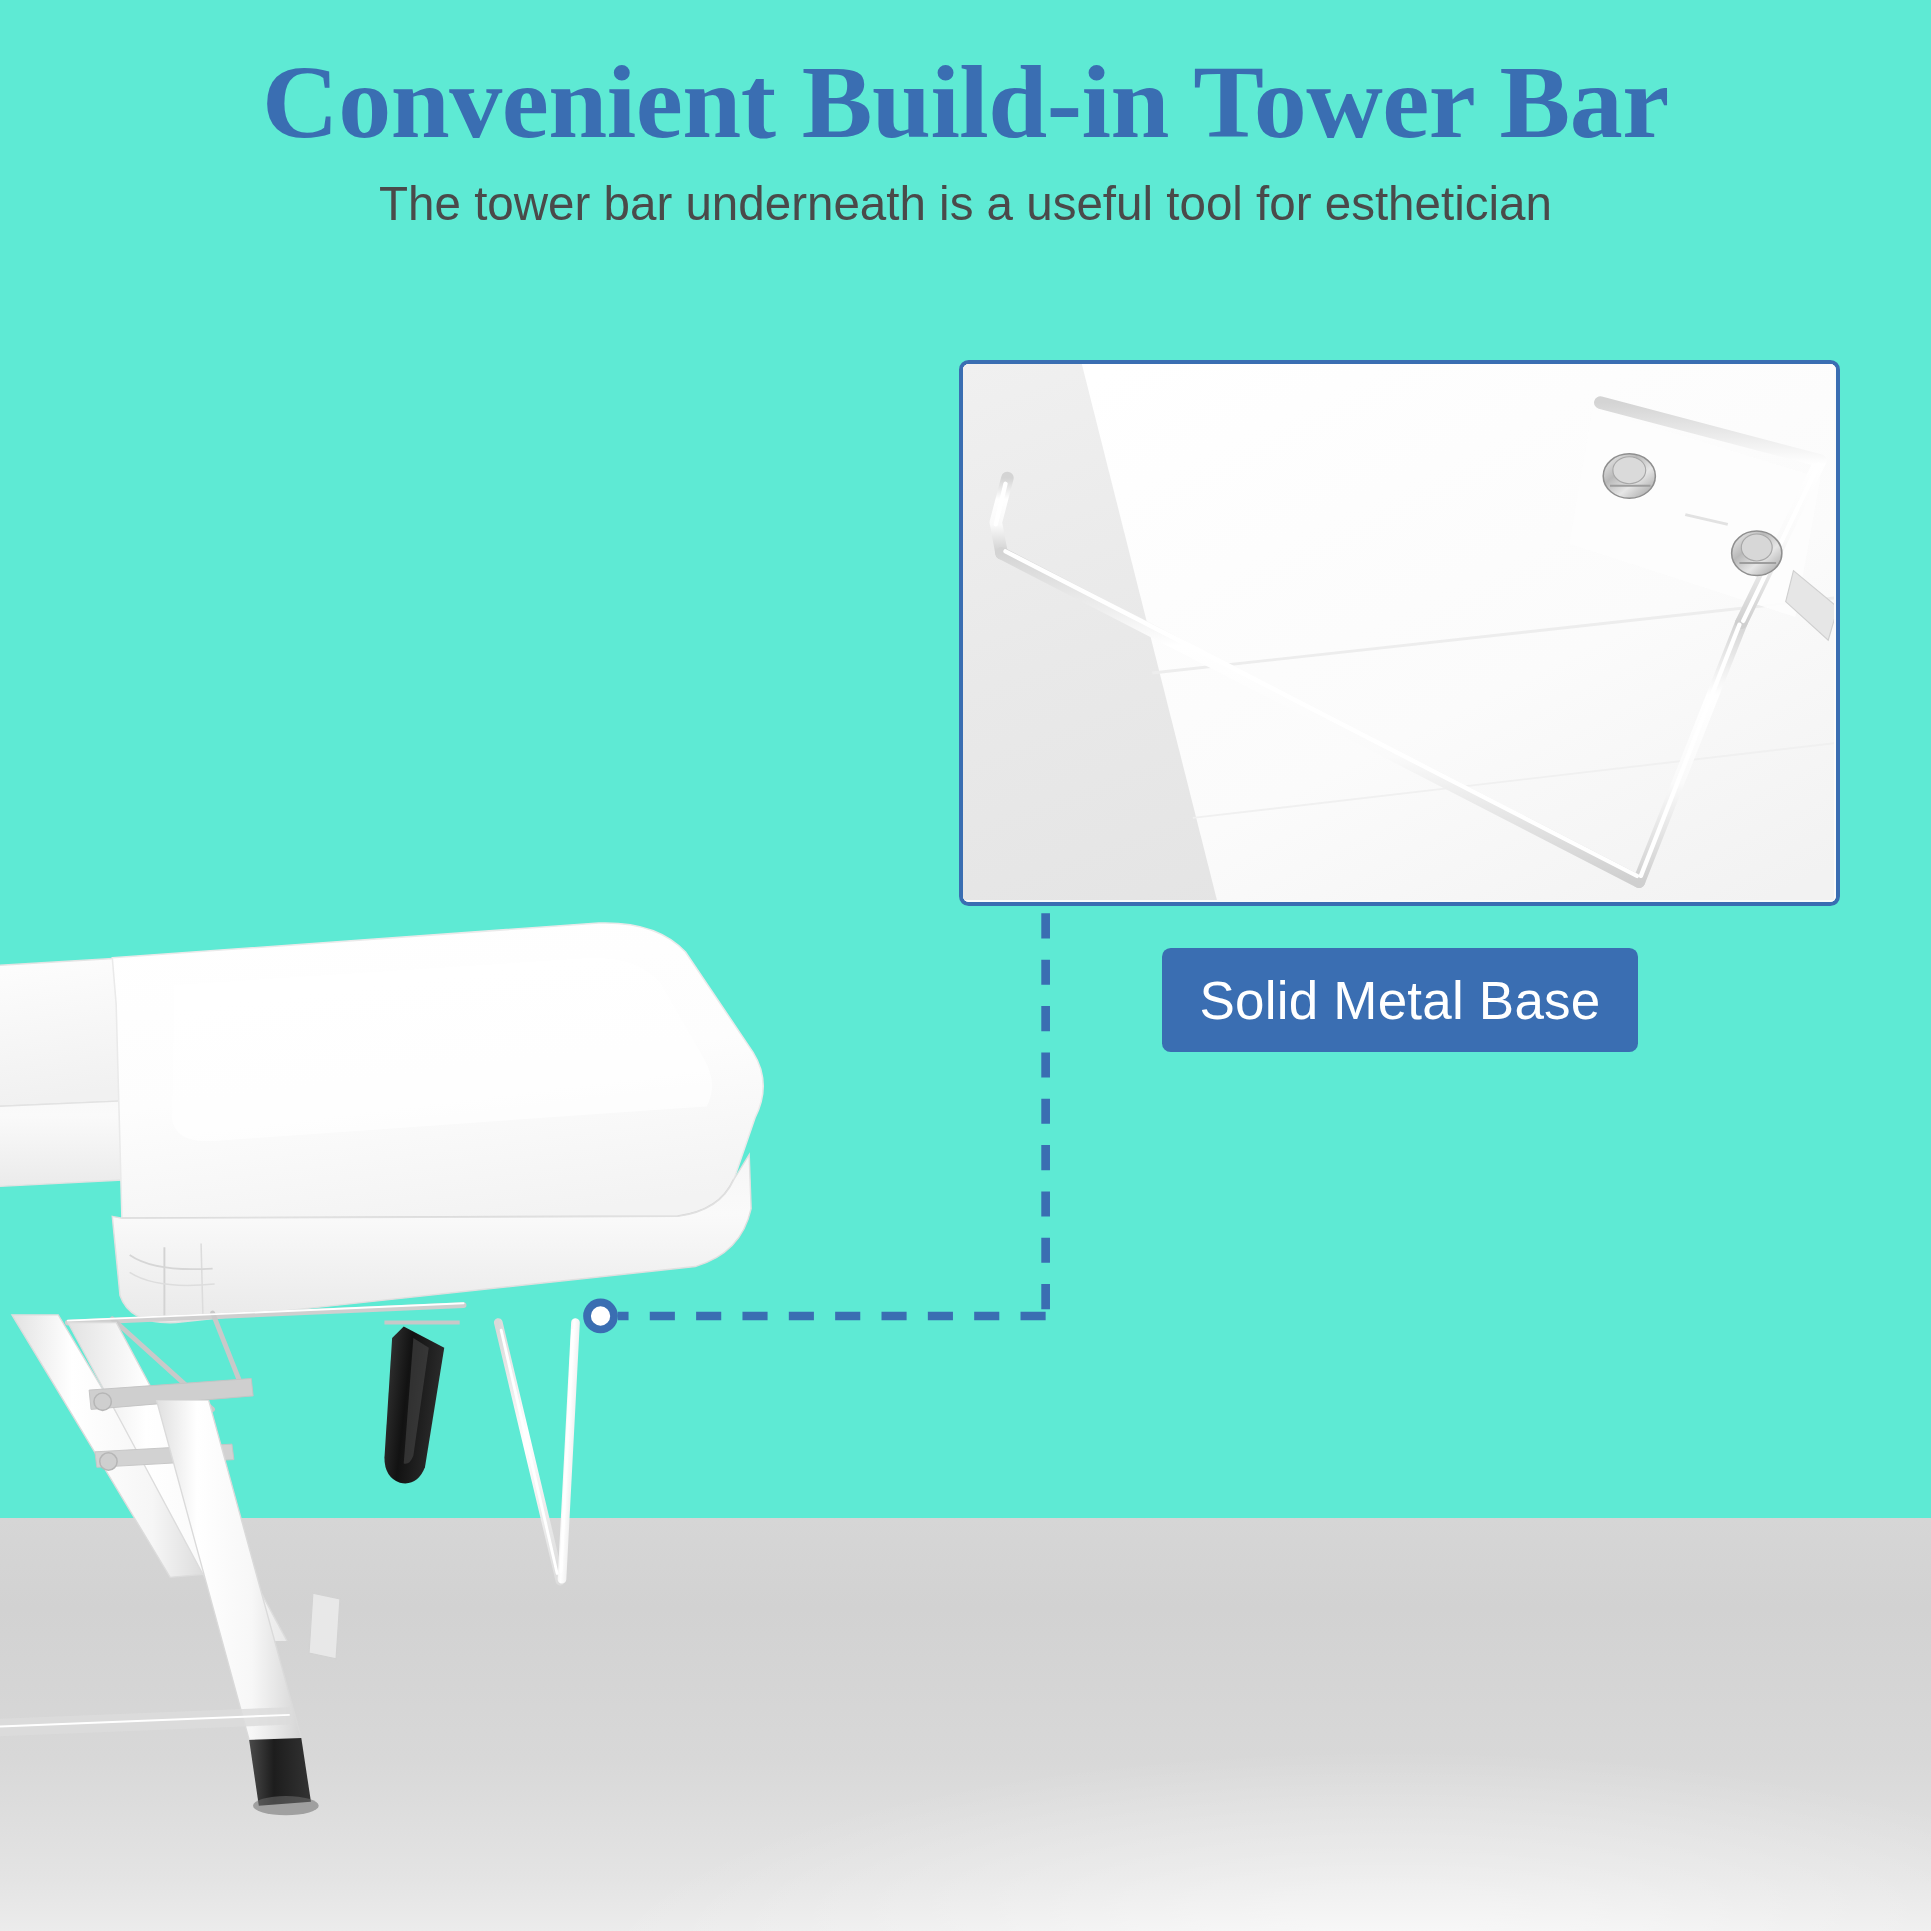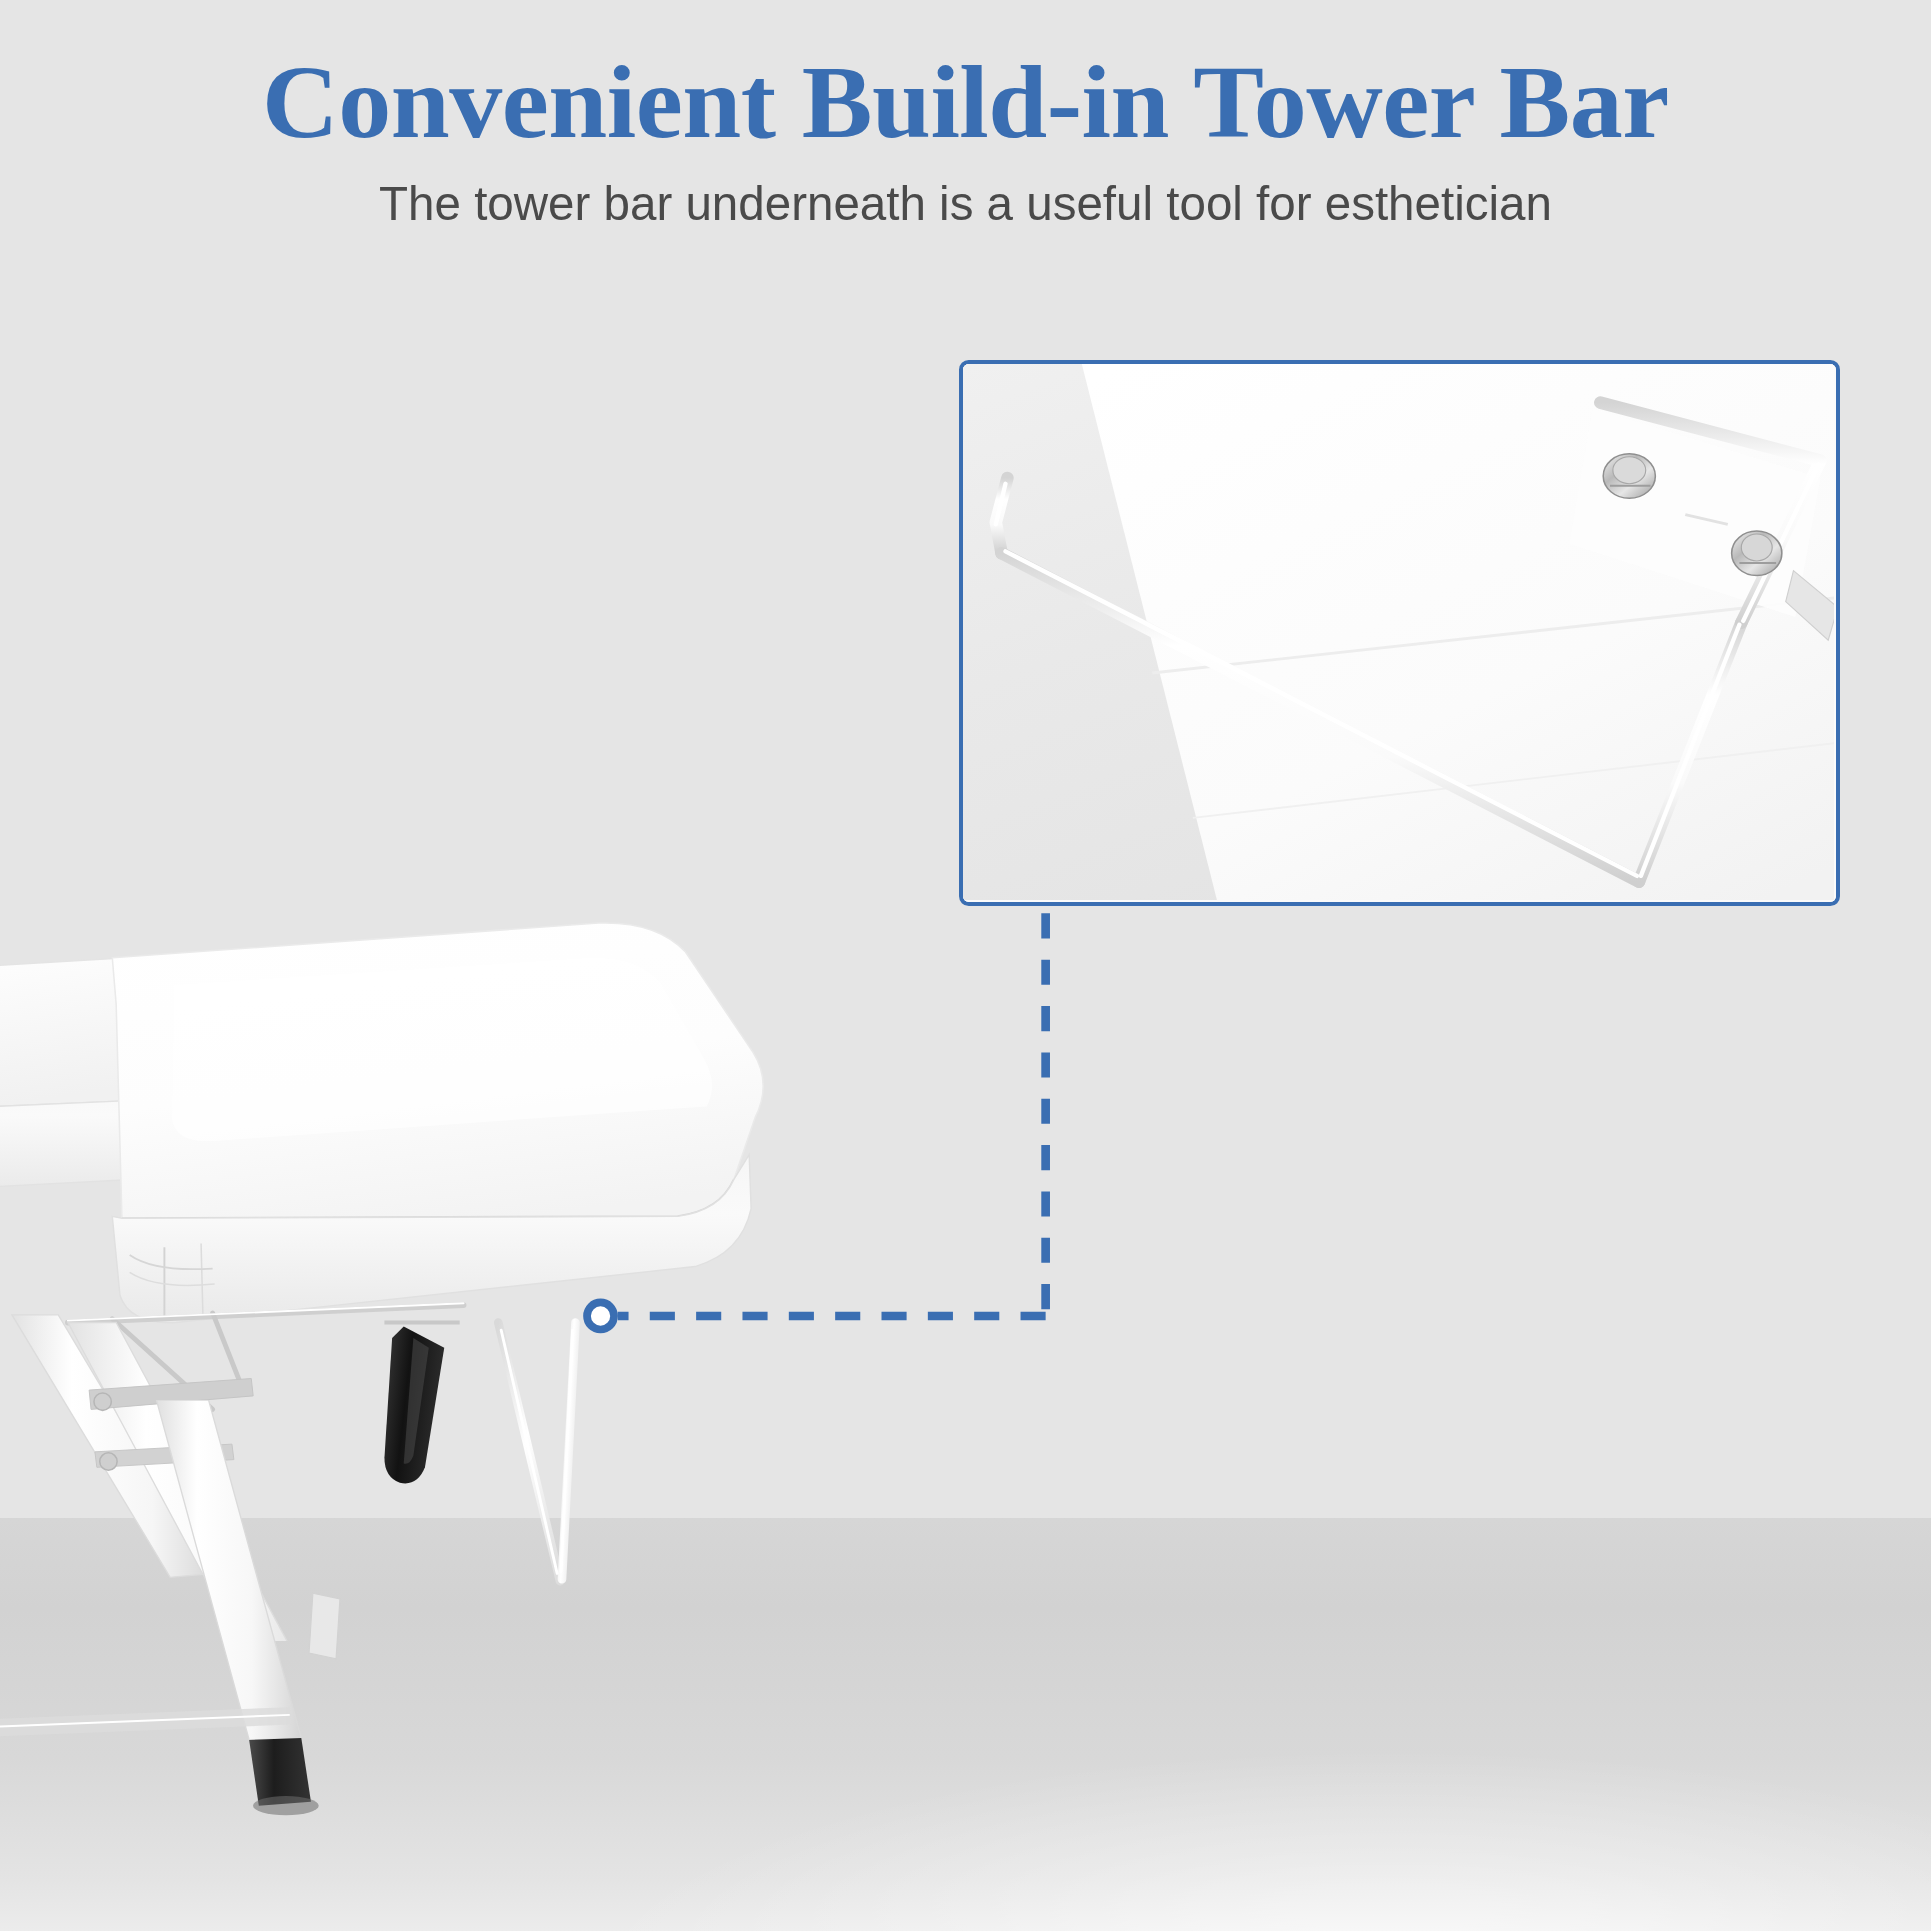--- a/index.html
+++ b/index.html
@@ -13,21 +13,21 @@
     position: relative;
     overflow: hidden;
     font-family: "Liberation Sans", sans-serif;
     -webkit-font-smoothing: antialiased;
   }
 
   
   .canvas {
     position: absolute;
     inset: 0;
-    background: #e5e5e5;
+    background: #5eead4;
   }
 
   
   .title {
     position: absolute;
     left: 0;
     right: 0;
     top: 50px;
     text-align: center;
     font-family: "Liberation Serif", "DejaVu Serif", serif;
@@ -376,15 +376,18 @@
 
   <svg class="callout-svg" viewBox="0 0 2000 2000" width="1931" height="1931">
 
     <line x1="1083" y1="946" x2="1083" y2="1363" stroke="#3a6eb2" stroke-width="9" stroke-dasharray="26 22" stroke-linecap="butt"></line>
 
     <line x1="1083" y1="1363" x2="640" y2="1363" stroke="#3a6eb2" stroke-width="9" stroke-dasharray="26 22" stroke-linecap="butt"></line>
 
     <circle cx="622" cy="1363" r="14" fill="#ffffff" stroke="#3a6eb2" stroke-width="8"></circle>
   </svg>
 
+  <div class="badge">
+    <span class="badge-label">Solid Metal Base</span>
+  </div>
 
 </div>
 
 
 </body></html>

